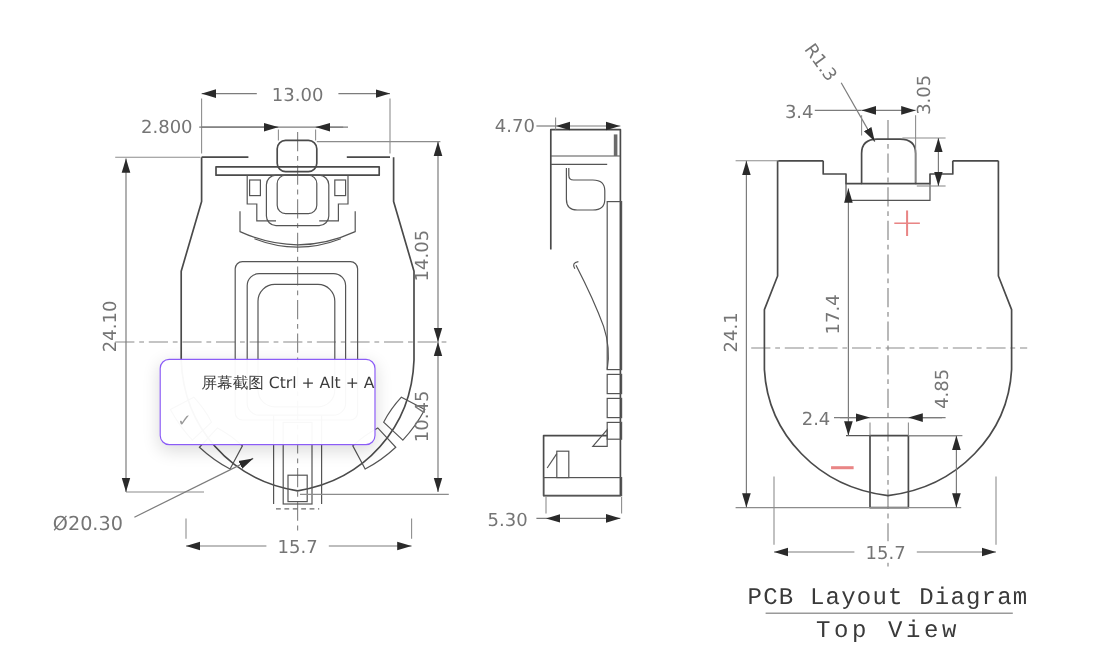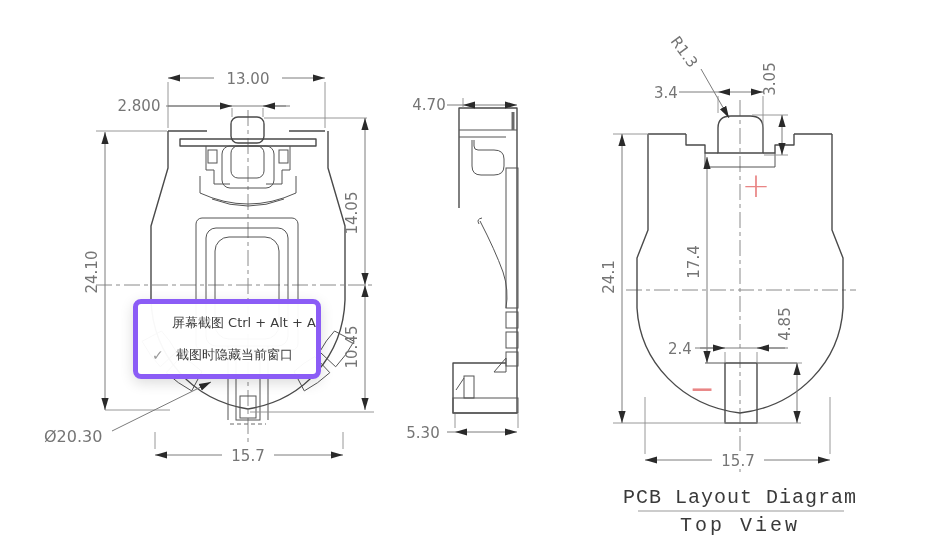--- a/index.html
+++ b/index.html
@@ -11,21 +11,21 @@
   .dim{stroke:#7c7c7c;stroke-width:1;fill:none;}
   .ext{stroke:#8c8c8c;stroke-width:0.9;fill:none;}
   .cl{stroke:#8a8a8a;stroke-width:1;fill:none;stroke-dasharray:16 4 4 4;}
   .hid{stroke:#6a6a6a;stroke-width:1;fill:none;stroke-dasharray:4 3;}
   .dimtxt{font-family:"DejaVu Sans",sans-serif;font-size:15px;fill:#757575;}
   .captxt{font-family:"Liberation Mono","DejaVu Sans Mono",monospace;font-size:20px;fill:#3a3a3a;letter-spacing:1px;}
   .redmark{font-family:"DejaVu Sans",sans-serif;fill:#e98585;}
   .halo{fill:#ffffff;}
   
   .tooltip{position:absolute;left:133px;top:299px;width:178px;height:70px;
-     background:rgba(255,255,255,0.96);border-radius:8px;border:5px solid #8b5cf6;
+     background:rgba(255,255,255,0.96);border-radius:8px;border:1px solid #8b5cf6;
      box-shadow:0 4px 14px rgba(0,0,0,0.14);display:flex;flex-direction:column;
      justify-content:center;gap:6px;z-index:5;}
   .tt-row{display:flex;align-items:center;height:26px;font-size:13px;color:#3c3c3c;cursor:default;}
   .tt-check{width:24px;margin-left:14px;text-align:left;color:#9a9a9a;font-size:14px;}
   .tt-label{white-space:nowrap;}
 </style>
 </head>
 <body>
 
 <div id="canvas">
@@ -203,16 +203,15 @@
   </g>
 </svg>
 
 <div class="tooltip">
   <div class="tt-row">
     <span class="tt-check"></span>
     <span class="tt-label">屏幕截图 Ctrl + Alt + A</span>
   </div>
   <div class="tt-row">
     <span class="tt-check">✓</span>
-    <span class="tt-label">截图时隐藏当前窗口</span>
   </div>
 </div>
 </div>
 
 </body></html>

